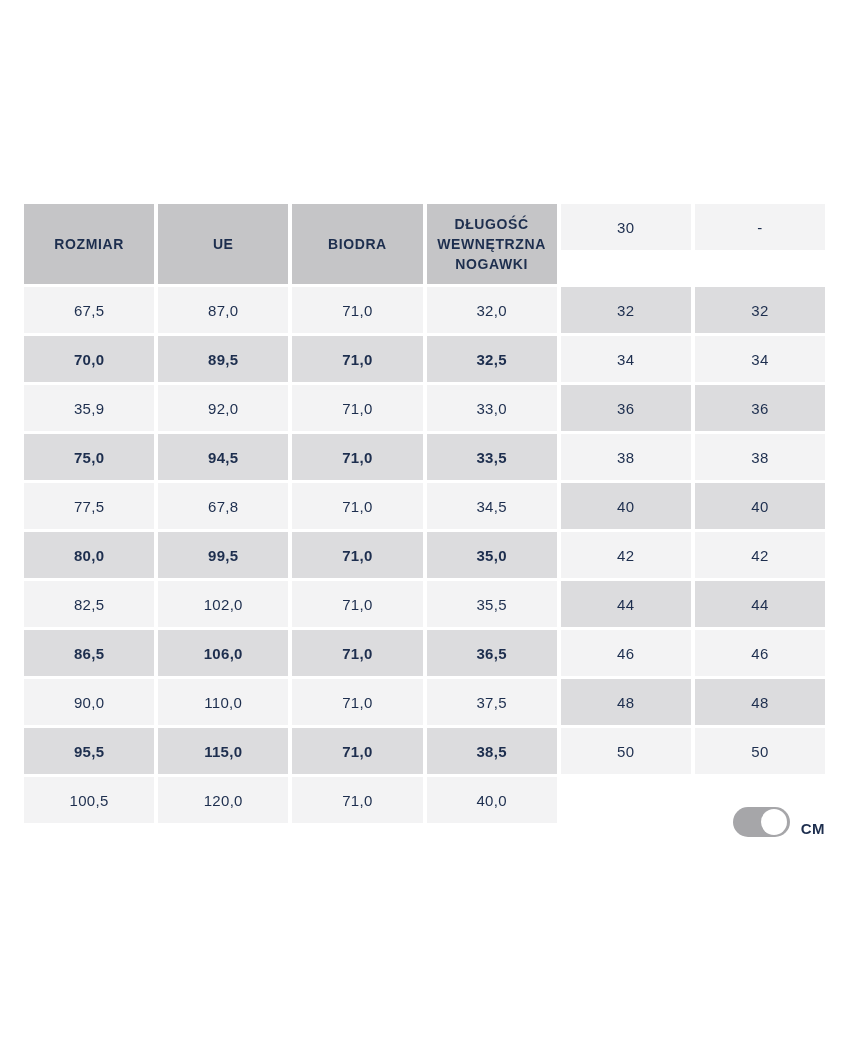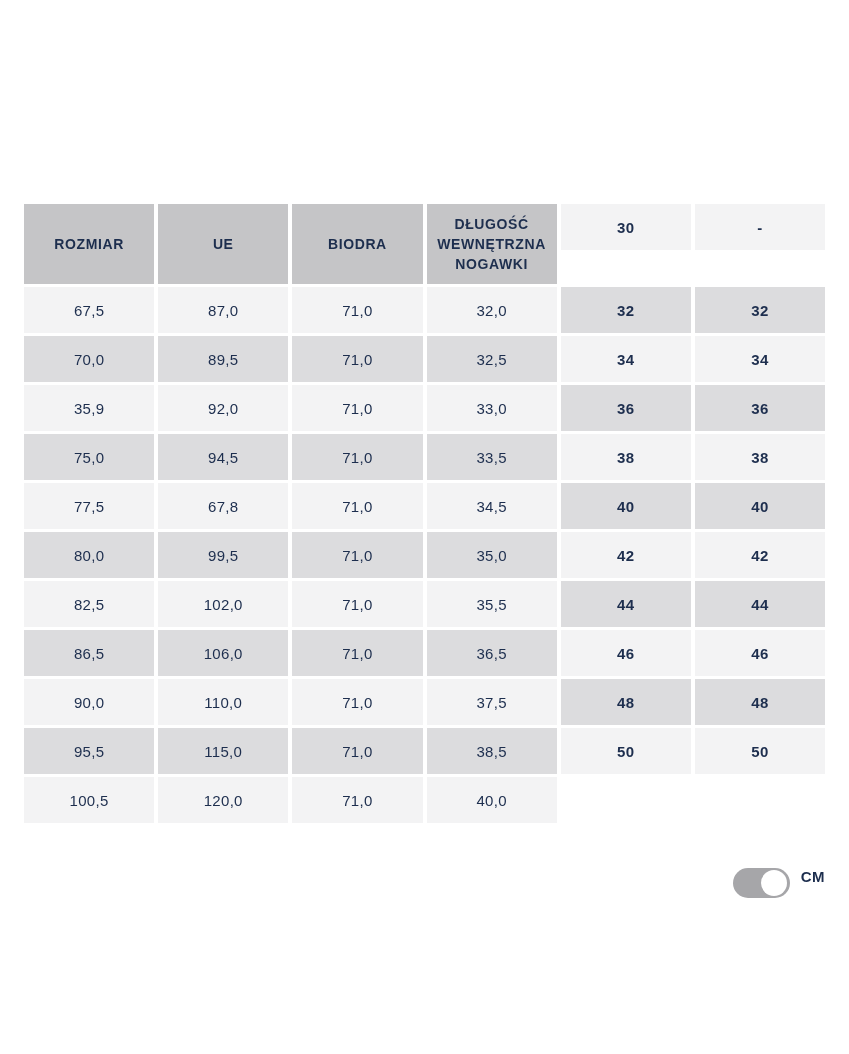--- a/index.html
+++ b/index.html
@@ -47,29 +47,29 @@
     text-transform:uppercase;
     padding:0 8px;
   }
 
   .data-cell{
     height:46px;
     font-size:15px;
     letter-spacing:.3px;
   }
   .row-even .data-cell{background:var(--row-light);}
-  .row-odd  .data-cell{background:var(--row-dark);}
-  .data-cell.size-col{font-weight:700;}
+  .row-odd  .data-cell{background:var(--row-dark);font-weight:bold;}
+  .data-cell.size-col{font-weight:400;}
 
   .unit-row{
     position:absolute;
-    top:868px;
+    top:807px;
     right:24px;
     display:flex;
-    align-items:flex-start;
+    align-items:flex-end;
   }
   .toggle{
     width:57px;
     height:30px;
     background:var(--toggle-track);
     border-radius:15px;
     position:relative;
     cursor:pointer;
     border:none;
     display:inline-block;

